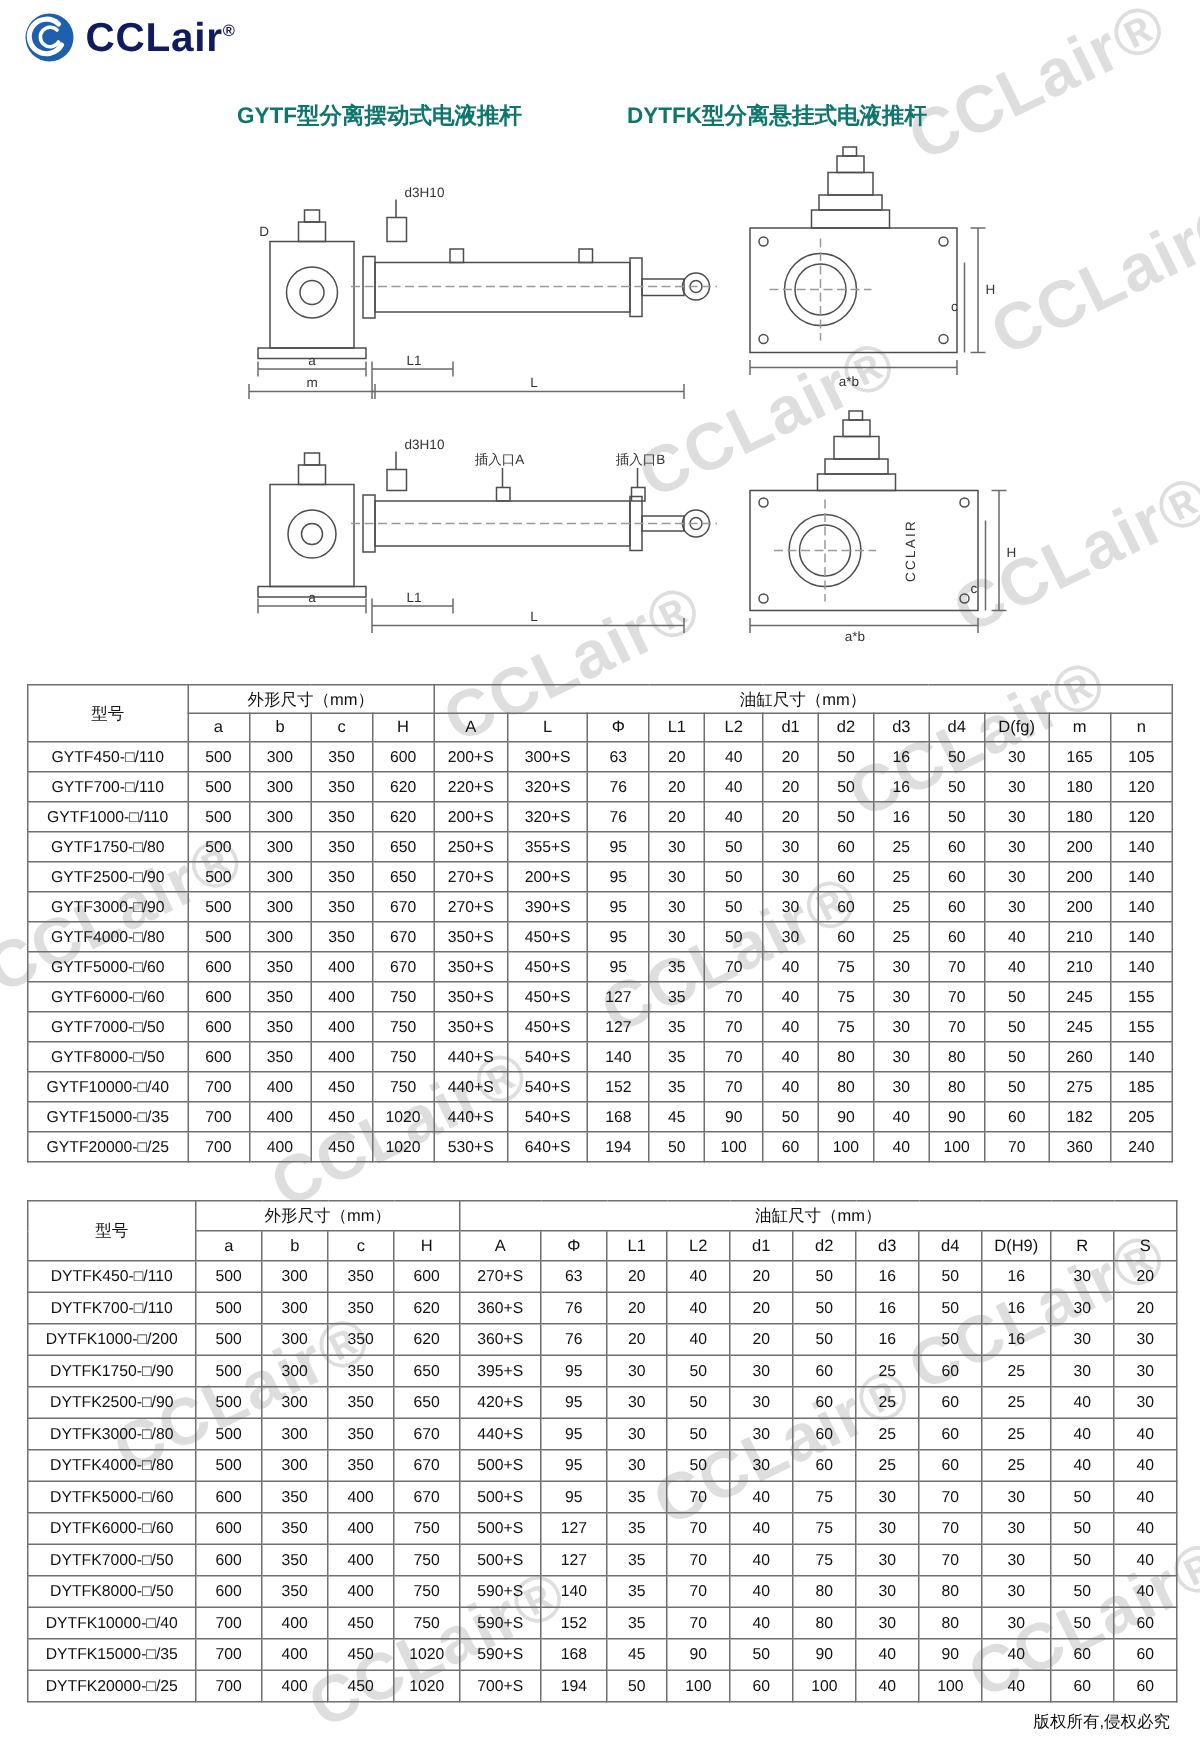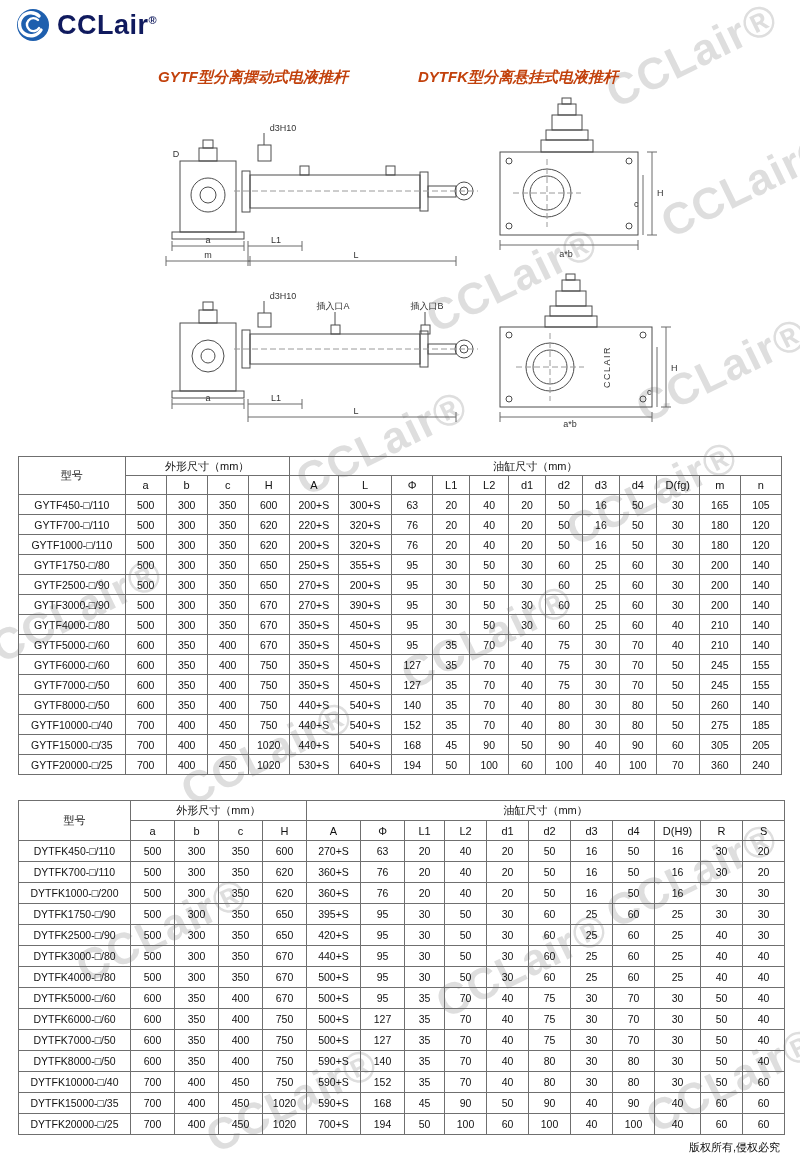--- a/index.html
+++ b/index.html
@@ -7,21 +7,21 @@
         font-family:"Liberation Sans",sans-serif;color:#1a1a1a;}
   .wm-layer{position:absolute;inset:0;z-index:1;pointer-events:none;}
   .watermark{position:absolute;color:#a9a9a9;opacity:.38;font-size:44px;font-weight:600;
              transform:rotate(-26deg);white-space:nowrap;letter-spacing:1px;}
   .content{position:absolute;inset:0;z-index:2;}
   
   .logo{position:absolute;top:8px;left:16px;display:flex;align-items:center;gap:7px;}
   .logo-text{font-size:27px;font-weight:bold;color:#101a5e;letter-spacing:.5px;line-height:1;}
   .logo-reg{font-size:11px;vertical-align:10px;font-weight:bold;color:#101a5e;}
   
-  .dwg-title{position:absolute;top:68px;font-size:15px;font-weight:bold;color:#c2410c;white-space:nowrap;font-style:italic;}
+  .dwg-title{position:absolute;top:68px;font-size:15px;font-weight:bold;color:#0f766e;white-space:nowrap;}
   .dwg-title.left{left:158px;}
   .dwg-title.right{left:418px;}
   
   .drawings{position:absolute;top:95px;left:0;}
   .drawings .ln rect,.drawings .ln circle,.drawings .ln line{stroke:#4d4d4d;fill:none;stroke-width:1;}
   .drawings line.cl{stroke:#9a9a9a;stroke-dasharray:6 3;}
   .drawings line.dim{stroke:#6a6a6a;}
   .drawings text.lbl{font-size:9px;fill:#333;font-family:"Liberation Sans",sans-serif;}
   
   .section-bar{position:absolute;top:428px;left:0;width:800px;height:23px;background:#171d2c;
@@ -493,21 +493,21 @@
             <td>440+S</td>
             <td>540+S</td>
             <td>168</td>
             <td>45</td>
             <td>90</td>
             <td>50</td>
             <td>90</td>
             <td>40</td>
             <td>90</td>
             <td>60</td>
-            <td>305</td>
+            <td>182</td>
             <td>205</td>
           </tr>
           <tr>
             <td>GYTF20000-□/25</td>
             <td>700</td>
             <td>400</td>
             <td>450</td>
             <td>1020</td>
             <td>530+S</td>
             <td>640+S</td>

